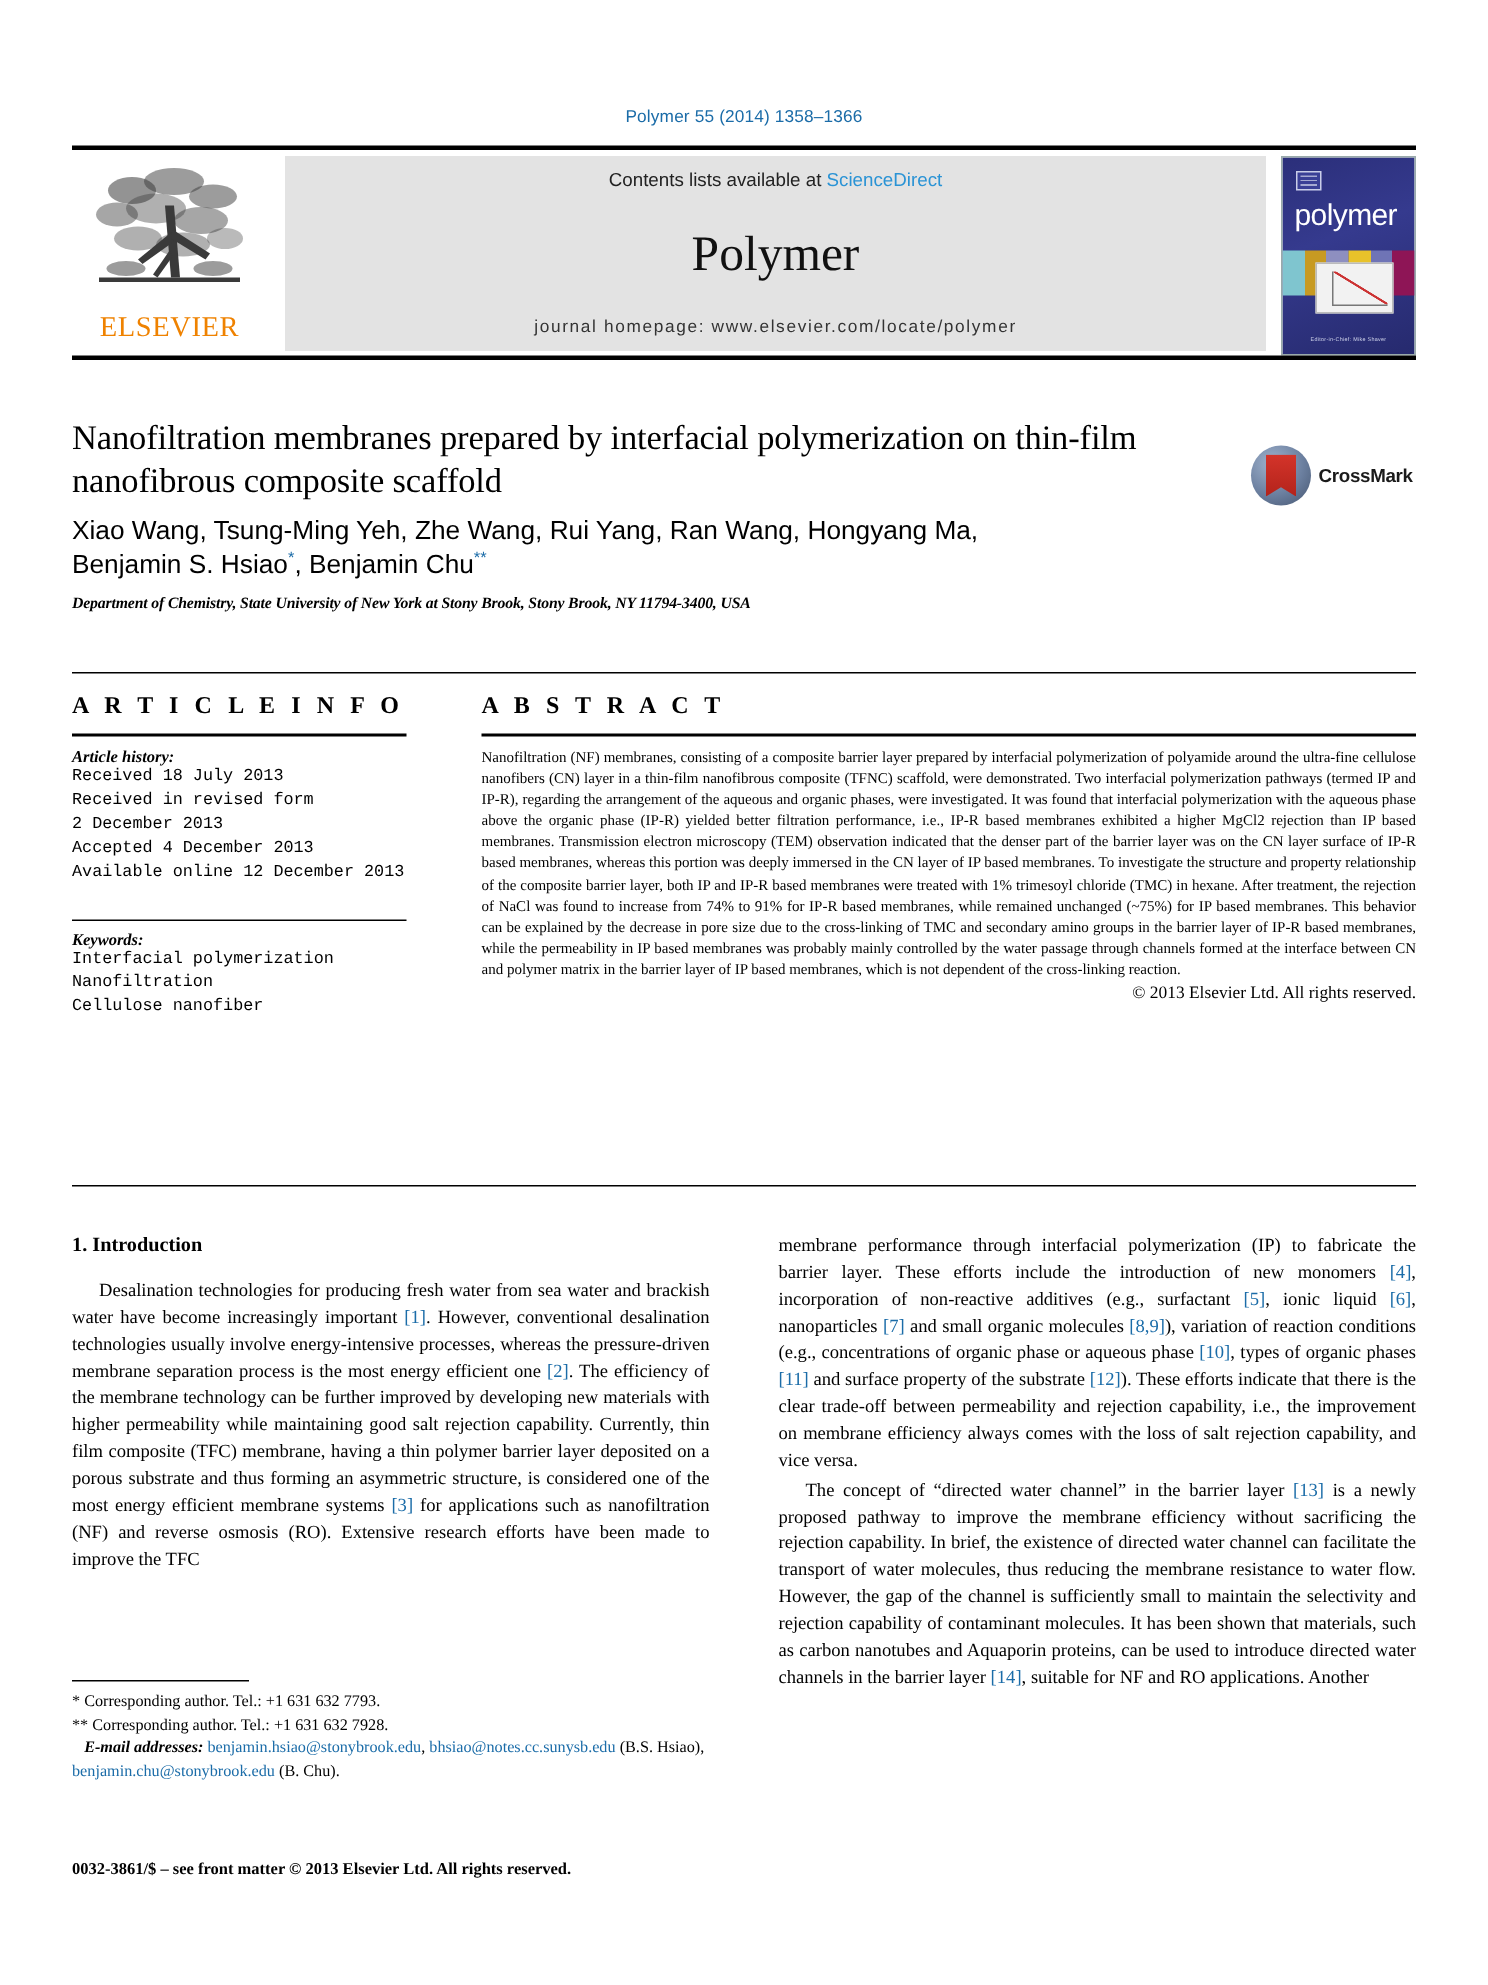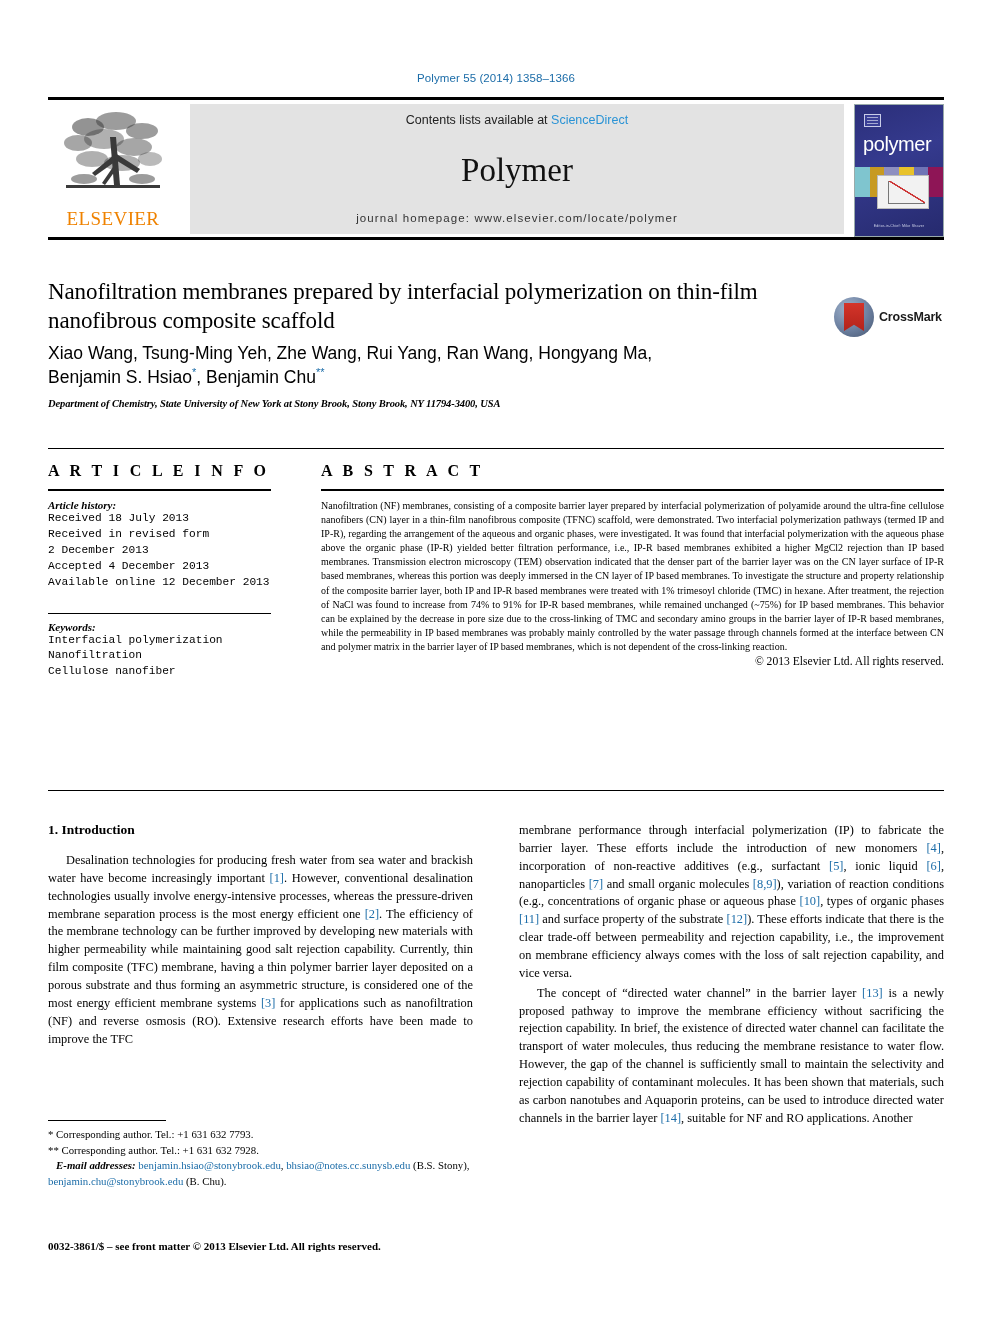--- a/index.html
+++ b/index.html
@@ -488,21 +488,21 @@
 
   </div>
 
   <div class="footnotes">
     <div class="fn-rule"></div>
     <div class="fn">* Corresponding author. Tel.: +1 631 632 7793.</div>
     <div class="fn">** Corresponding author. Tel.: +1 631 632 7928.</div>
     <div class="fn">
       &nbsp;&nbsp;&nbsp;<span class="fn-email">E-mail addresses:</span>
       <span class="link">benjamin.hsiao@stonybrook.edu</span>,
-      <span class="link">bhsiao@notes.cc.sunysb.edu</span><span> (B.S. Stony), </span><span class="link">benjamin.chu@stonybrook.edu</span><span> (B. Chu).</span>
+      <span class="link">bhsiao@notes.cc.sunysb.edu</span><span> (B.S. Hsiao), </span><span class="link">benjamin.chu@stonybrook.edu</span><span> (B. Chu).</span>
     </div>
   </div>
 
   <div class="issn-block">
     <div class="issn-line">0032-3861/$ – see front matter © 2013 Elsevier Ltd. All rights reserved.</div>
   </div>
 
 </div>
 
 </body></html>

